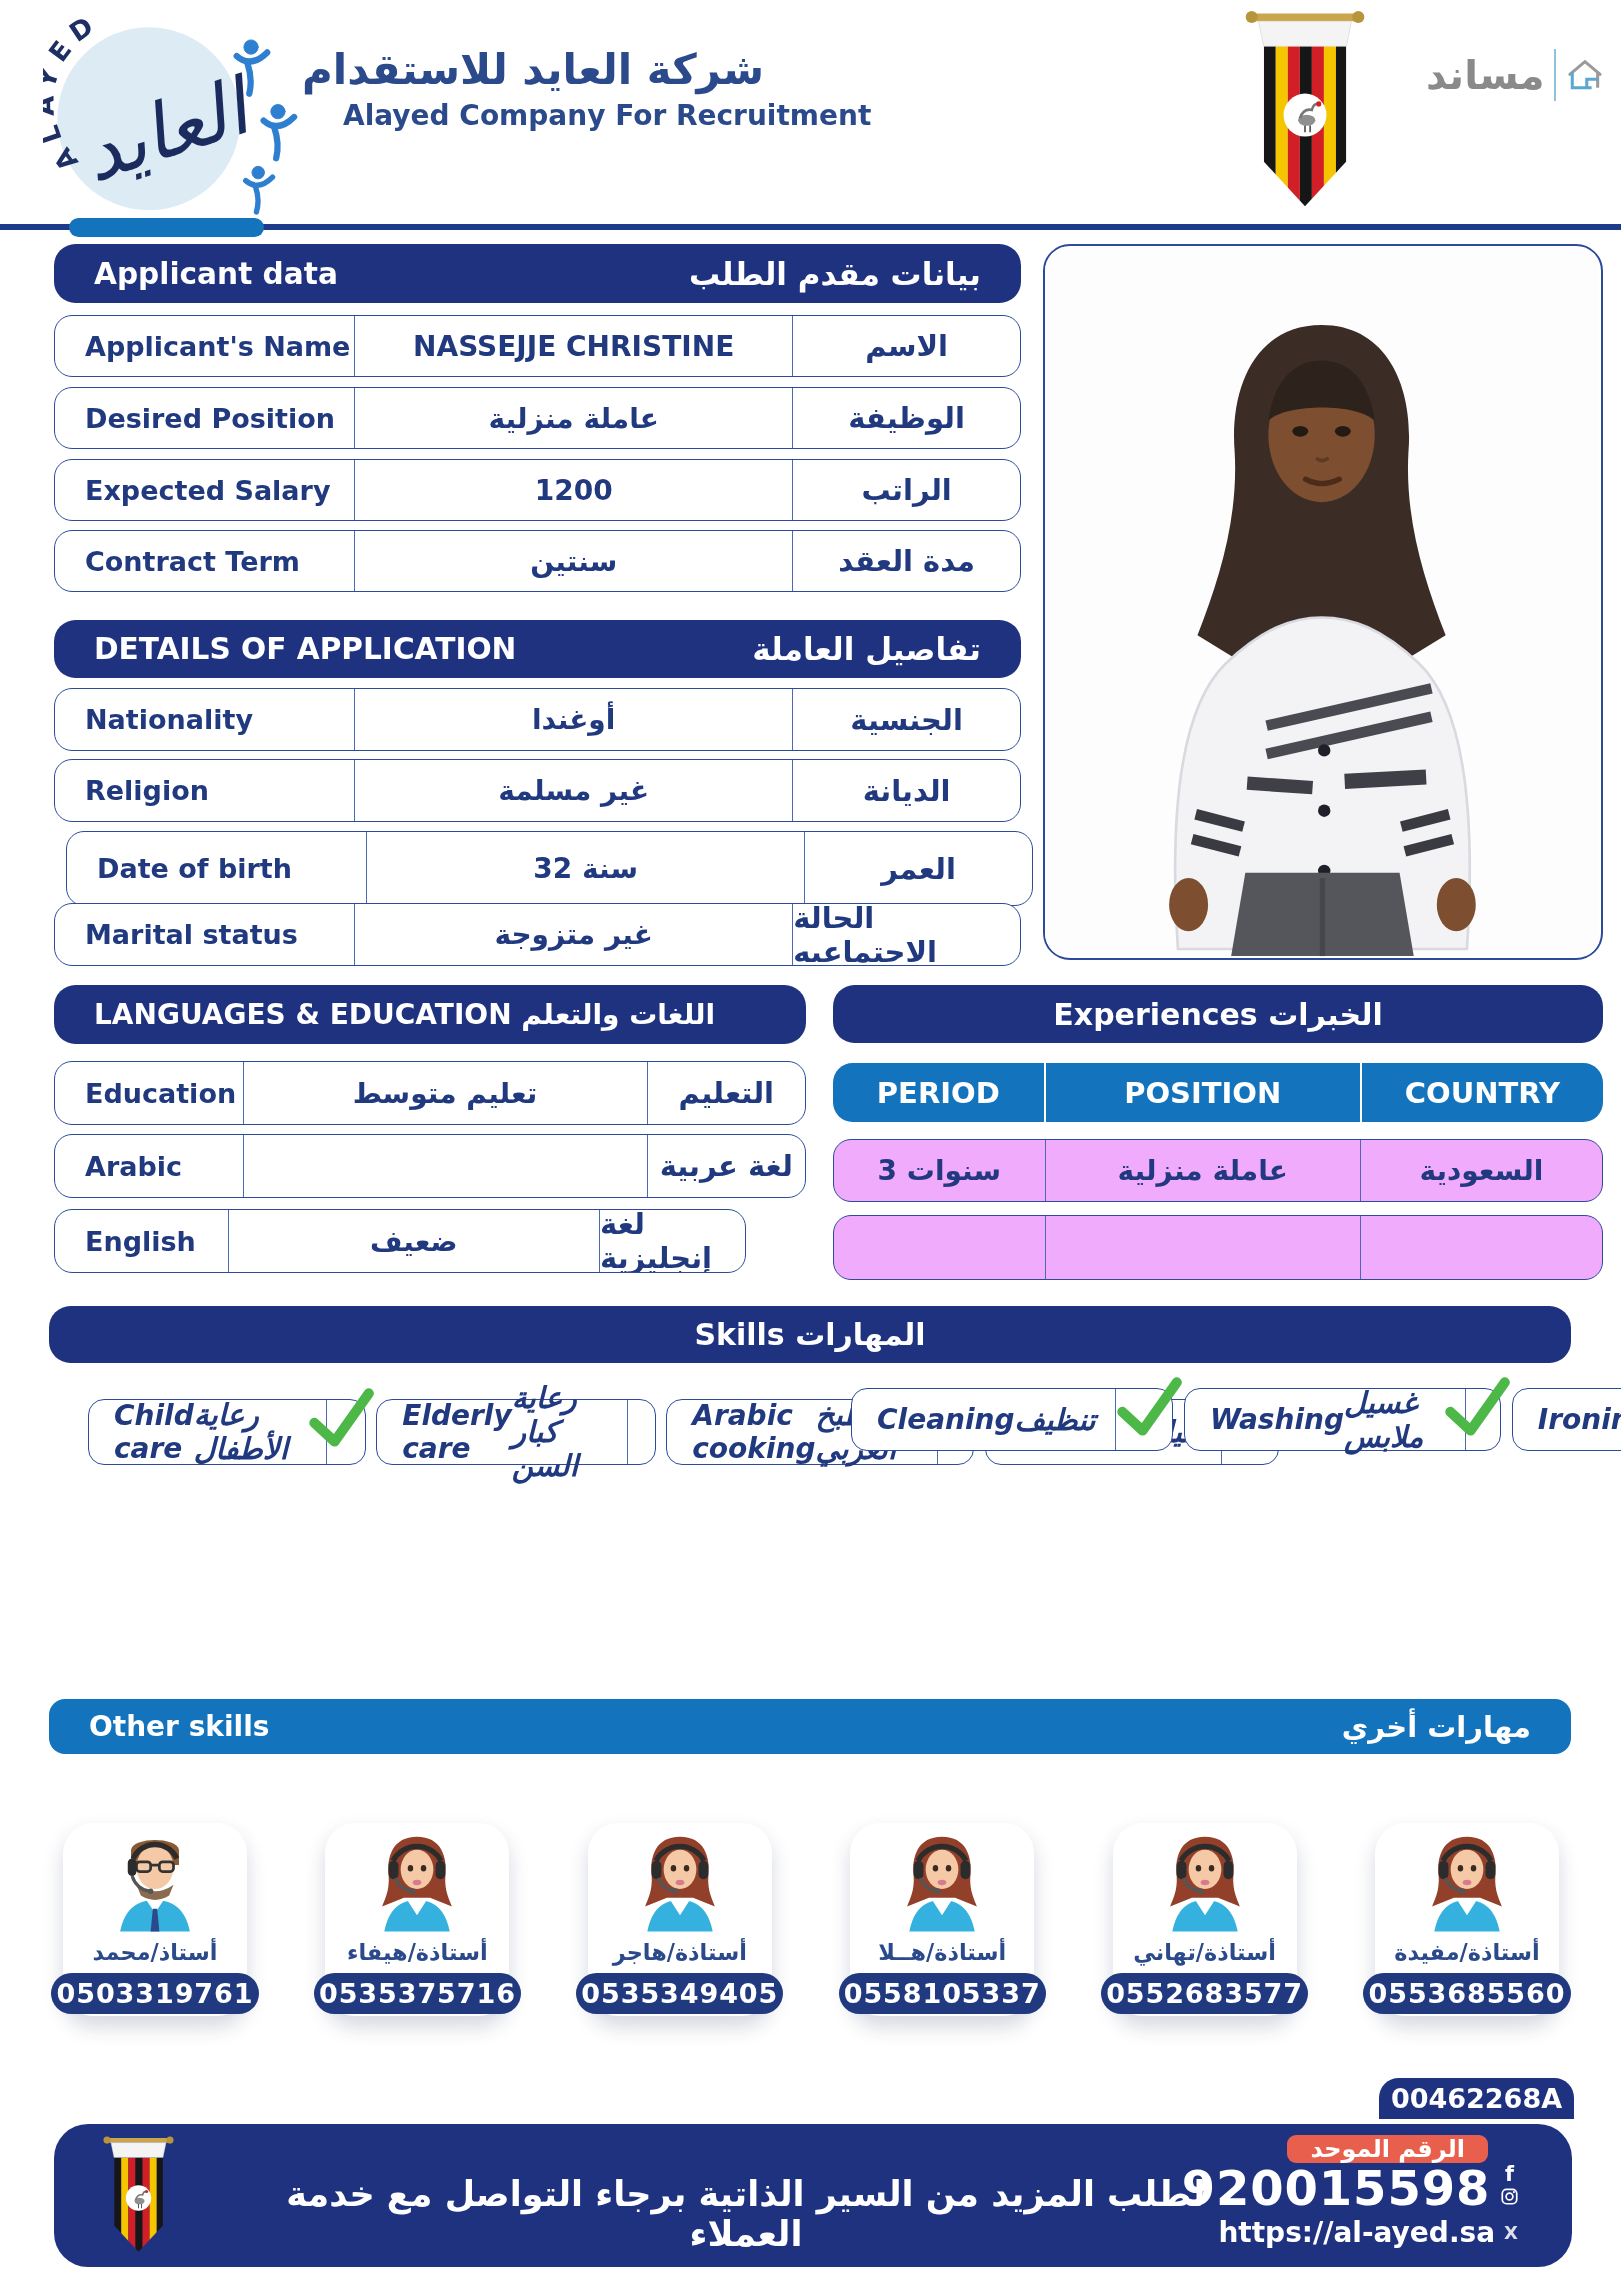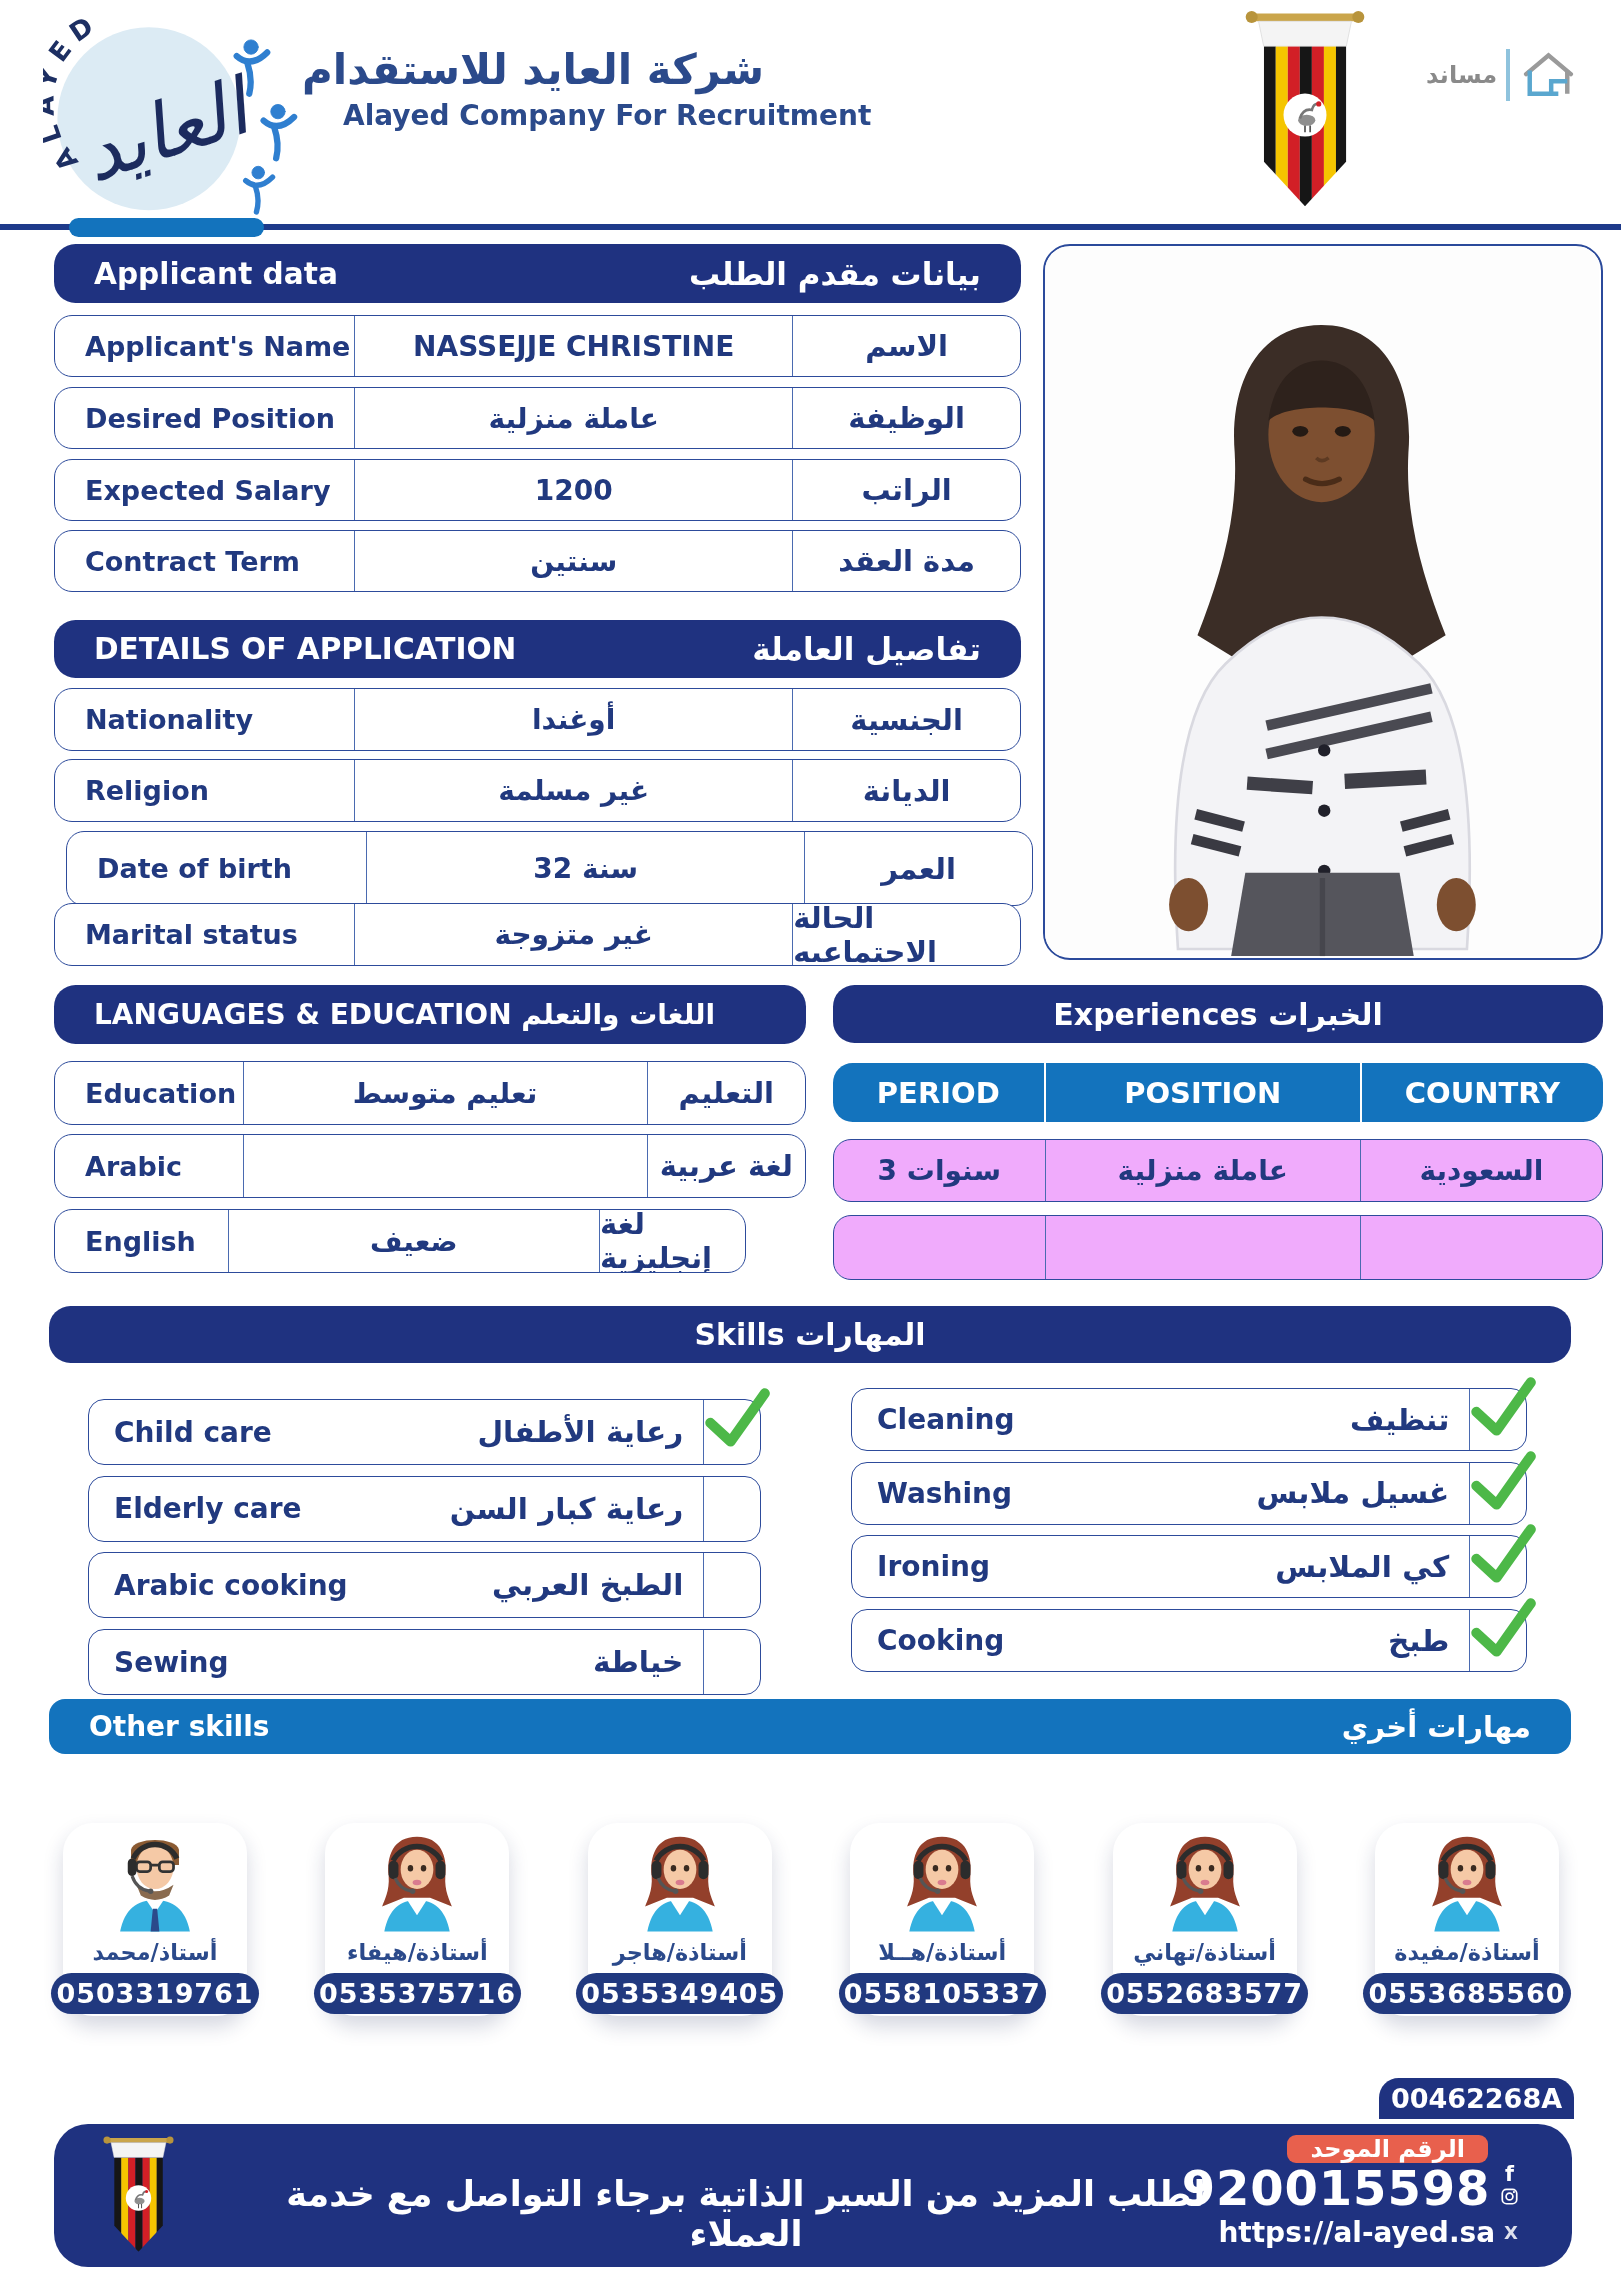--- a/index.html
+++ b/index.html
@@ -5,21 +5,21 @@
   html,body{margin:0;padding:0;background:#ffffff;}
   .page{position:relative;width:1621px;height:2293px;background:#fff;overflow:hidden;
         font-family:"DejaVu Sans","Liberation Sans",sans-serif;}
   
   .logo-wrap{position:absolute;left:43px;top:12.5px;width:287px;height:208px;}
   .co-names{position:absolute;left:343px;top:45px;width:421px;}
   .co-ar{font-size:42px;font-weight:bold;color:#2b4a8b;white-space:nowrap;}
   .co-en{font-size:28px;font-weight:bold;color:#2b4a8b;margin-top:5.4px;white-space:nowrap;}
   .flag-top{position:absolute;left:1238px;top:5.4px;width:134px;height:215px;}
   .musaned{position:absolute;left:1426px;top:47px;width:179px;display:flex;align-items:center;gap:9px;}
-  .musaned .txt{font-size:24px;color:#8a8a8a;font-weight:bold;}
+  .musaned .txt{font-size:40px;color:#8a8a8a;font-weight:bold;}
   .musaned .bar{width:3.6px;height:52px;background:#8fc3dd;}
   
   .topline{position:absolute;left:0;top:224px;width:1621px;height:6.3px;background:#1e3a8a;}
   .topline-pill{position:absolute;left:69px;top:218px;width:195px;height:19px;border-radius:9.9px;background:#1373bd;}
   
   .bar-navy{position:absolute;background:#1f3280;color:#fff;border-radius:21.5px;
             display:flex;align-items:center;justify-content:space-between;padding:0 40px;box-sizing:border-box;}
   .bar-en{font-size:29.6px;font-weight:bold;}
   .bar-ar{font-size:31px;font-weight:bold;}
   .bar-center{justify-content:center;font-size:30px;font-weight:bold;}
@@ -41,21 +41,21 @@
   .xh:nth-child(1){width:27.5%;border-right:2.7px solid #fff;}
   .xh:nth-child(2){width:41%;border-right:2.7px solid #fff;}
   .xh:nth-child(3){width:31.5%;}
   .xrow{position:absolute;display:flex;border:1.8px solid #2d4b9b;border-radius:18px;background:#f0abfc;
         box-sizing:border-box;overflow:hidden;}
   .xc{display:flex;align-items:center;justify-content:center;font-size:28px;font-weight:bold;color:#21397f;}
   .xc:nth-child(1){width:27.5%;border-right:1.8px solid #4a6ab0;}
   .xc:nth-child(2){width:41%;border-right:1.8px solid #4a6ab0;}
   .xc:nth-child(3){width:31.5%;}
   
-  .skcol{position:absolute;display:flex;flex-direction:column;gap:10.7px;}
+  .skcol{position:absolute;display:flex;flex-direction:row;gap:10.7px;font-style:italic;}
   .skill-row{position:relative;display:flex;align-items:center;border:1.8px solid #2d4b9b;border-radius:16px;
              background:#fff;box-sizing:border-box;}
   .sk-en{font-size:28px;font-weight:bold;color:#21397f;padding-left:25px;flex:1;text-align:left;}
   .sk-ar{font-size:29.6px;font-weight:bold;color:#21397f;padding-right:19.7px;}
   .sk-box{width:56px;align-self:stretch;border-left:1.8px solid #4a6ab0;position:relative;}
   .sk-box svg{position:absolute;right:-10.7px;top:-16px;width:70px;height:70px;}
   
   .agents{position:absolute;left:63px;top:1823px;width:1496px;display:flex;justify-content:space-between;}
   .agent{position:relative;width:184px;height:193px;background:#fff;border-radius:30px;
          box-shadow:0 10.7px 19.7px rgba(30,40,90,.18);}

